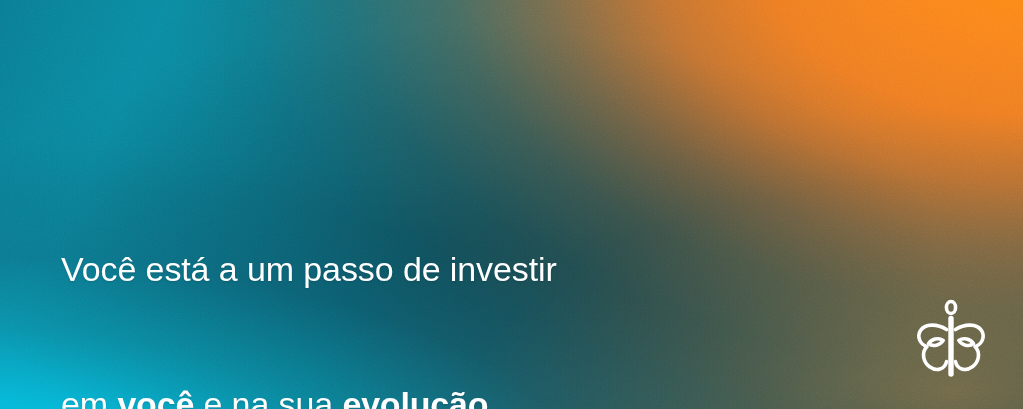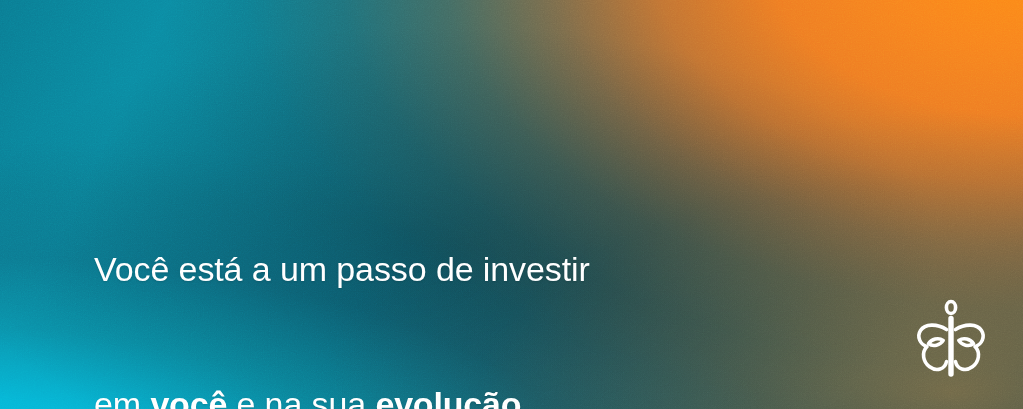--- a/index.html
+++ b/index.html
@@ -97,21 +97,21 @@
     top: 157px;
     margin: 0;
     color: #ffffff;
     font-size: 34px;
     line-height: 45px;
     font-weight: 400;
     letter-spacing: -0.1px;
     white-space: pre;
     text-shadow: 0 1px 2px rgba(0,30,40,0.16);
   }
-  .headline .line { display: block; margin-left: 33px; }
+  .headline .line { display: block; }
   .headline b {
     font-weight: 700;
     letter-spacing: -0.2px;
   }
 
   
   .logo {
     position: absolute;
     left: 915px;
     top: 298px;

